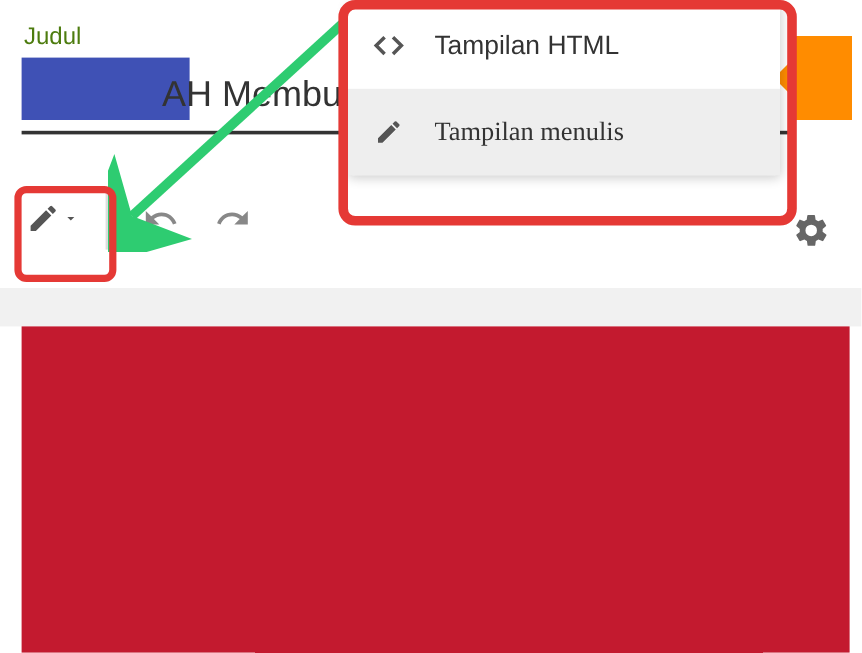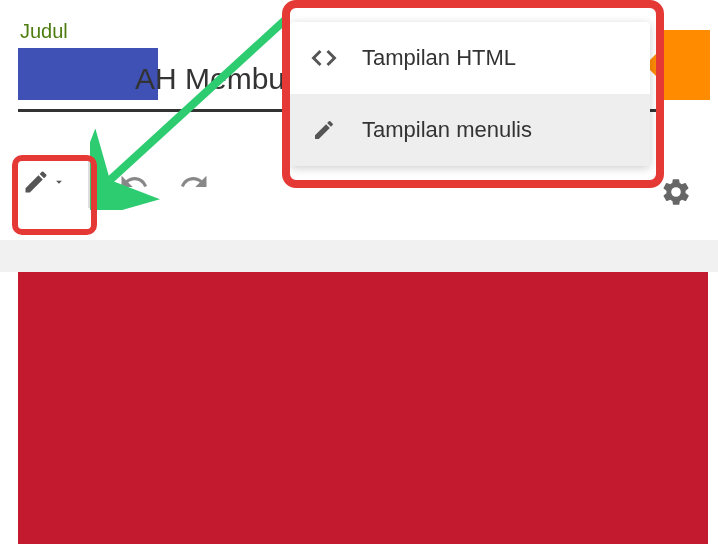--- a/index.html
+++ b/index.html
@@ -85,38 +85,39 @@
       position: absolute;
       top: 272px;
       left: 18px;
       width: 690px;
       height: 272px;
       background: #c31a2f;
     }
     
     .dropdown {
       position: absolute;
-      top: 22px;
+      top: 2px;
       left: 290px;
       width: 360px;
       background: #fff;
       box-shadow: 0 2px 10px rgba(0,0,0,0.2);
       border-radius: 4px;
       z-index: 10;
     }
     .dropdown-item {
       display: flex;
       align-items: center;
       padding: 22px 20px;
       gap: 24px;
       font-size: 22px;
       color: #333;
     }
     .dropdown-item.selected {
       background: #eeeeee;
+      font-family: Liberation Serif, serif;
     }
     .dropdown-icon {
       width: 28px;
       height: 28px;
       display: flex;
       align-items: center;
       justify-content: center;
       color: #555;
     }
     

